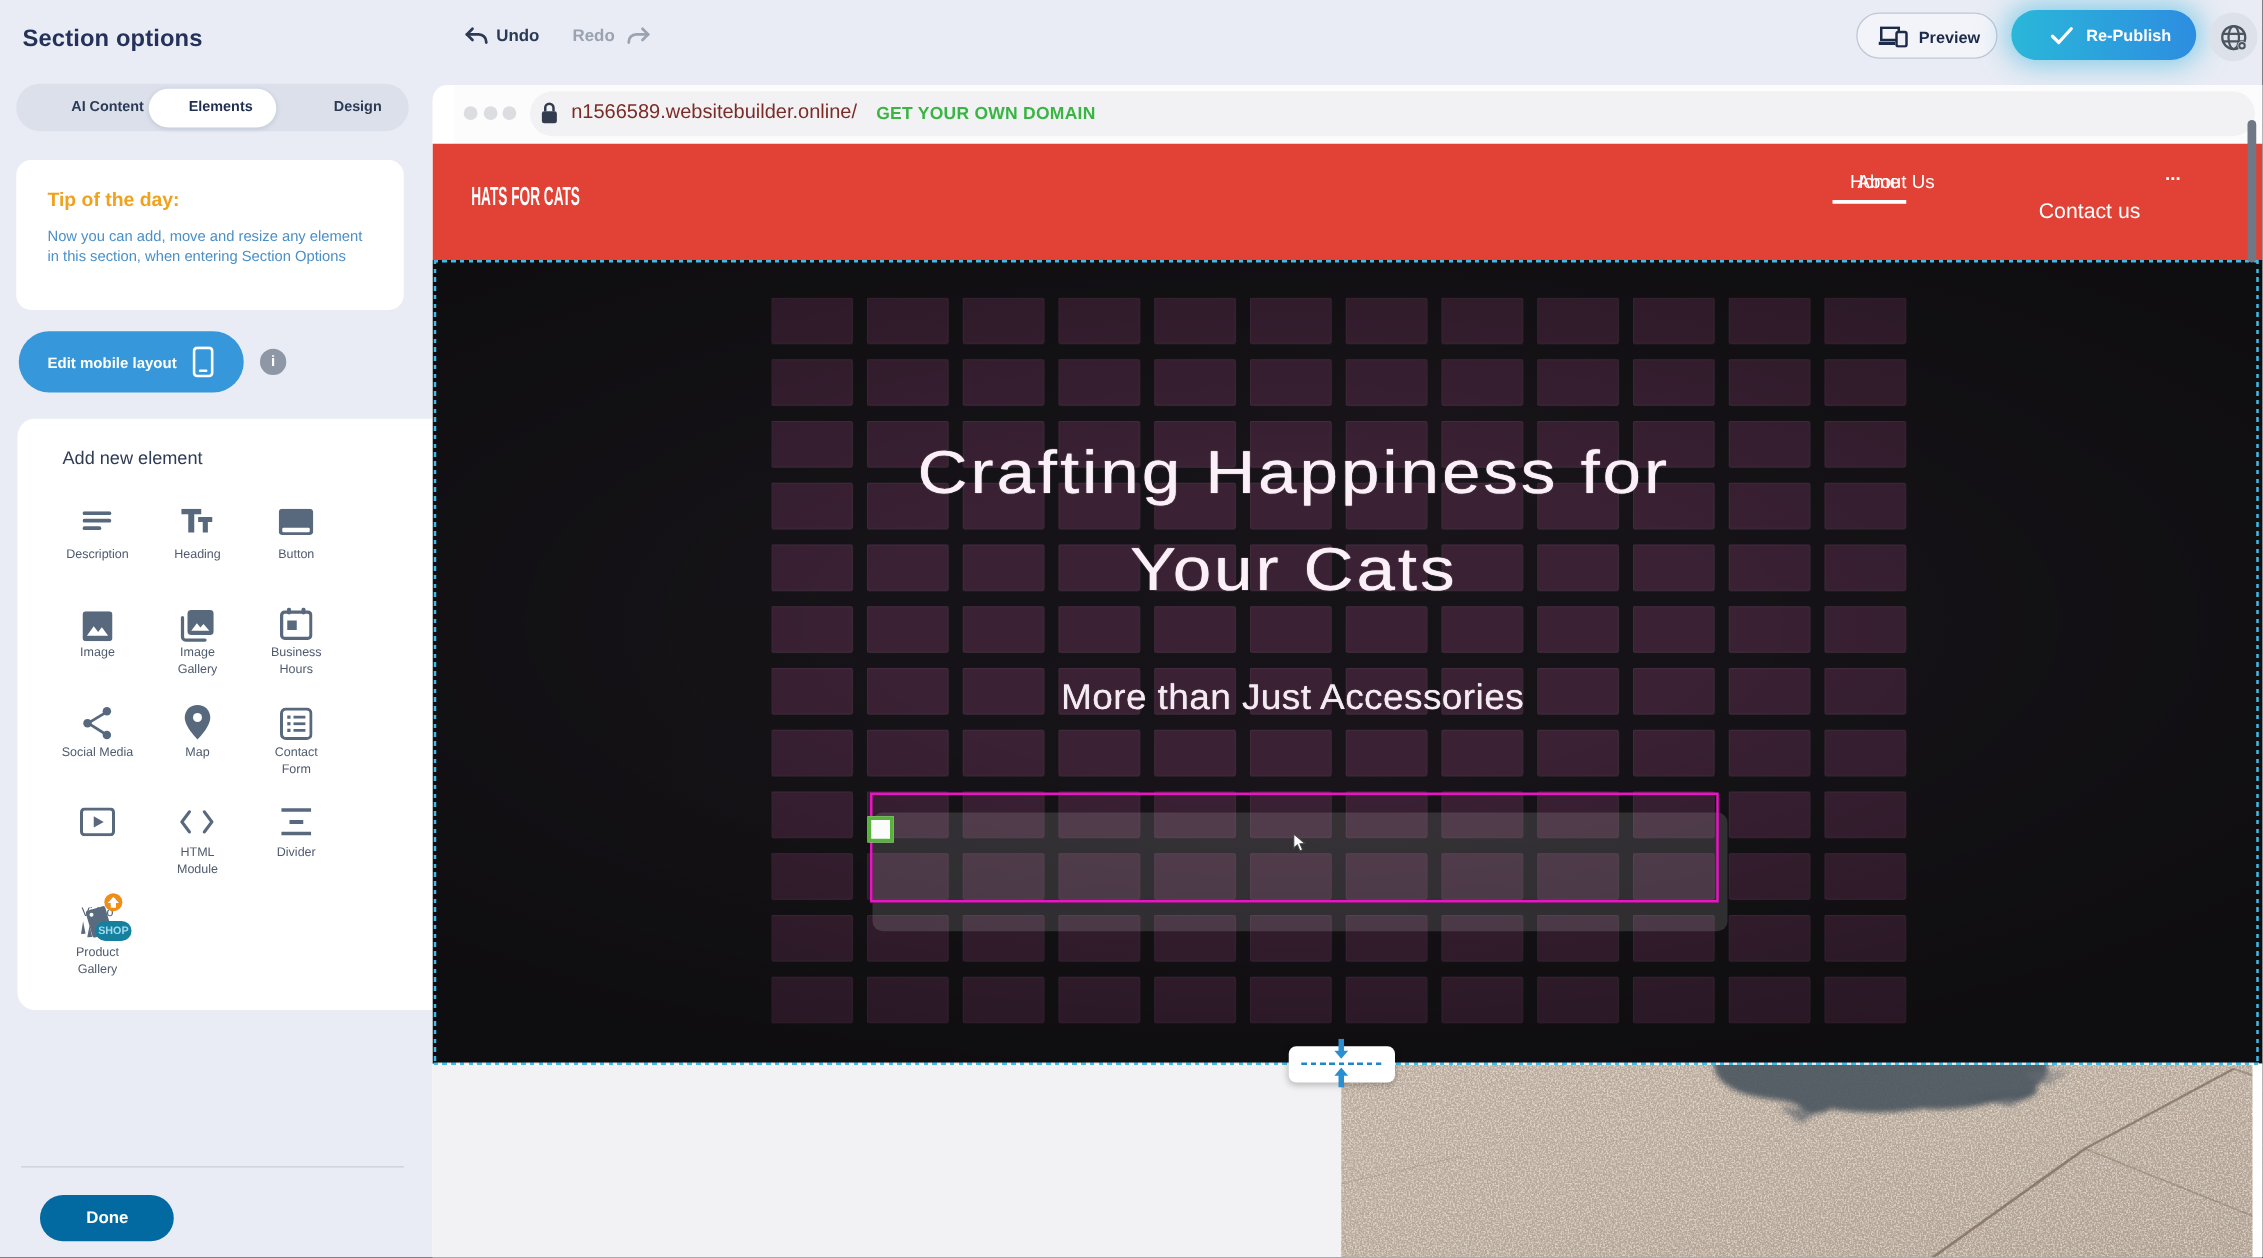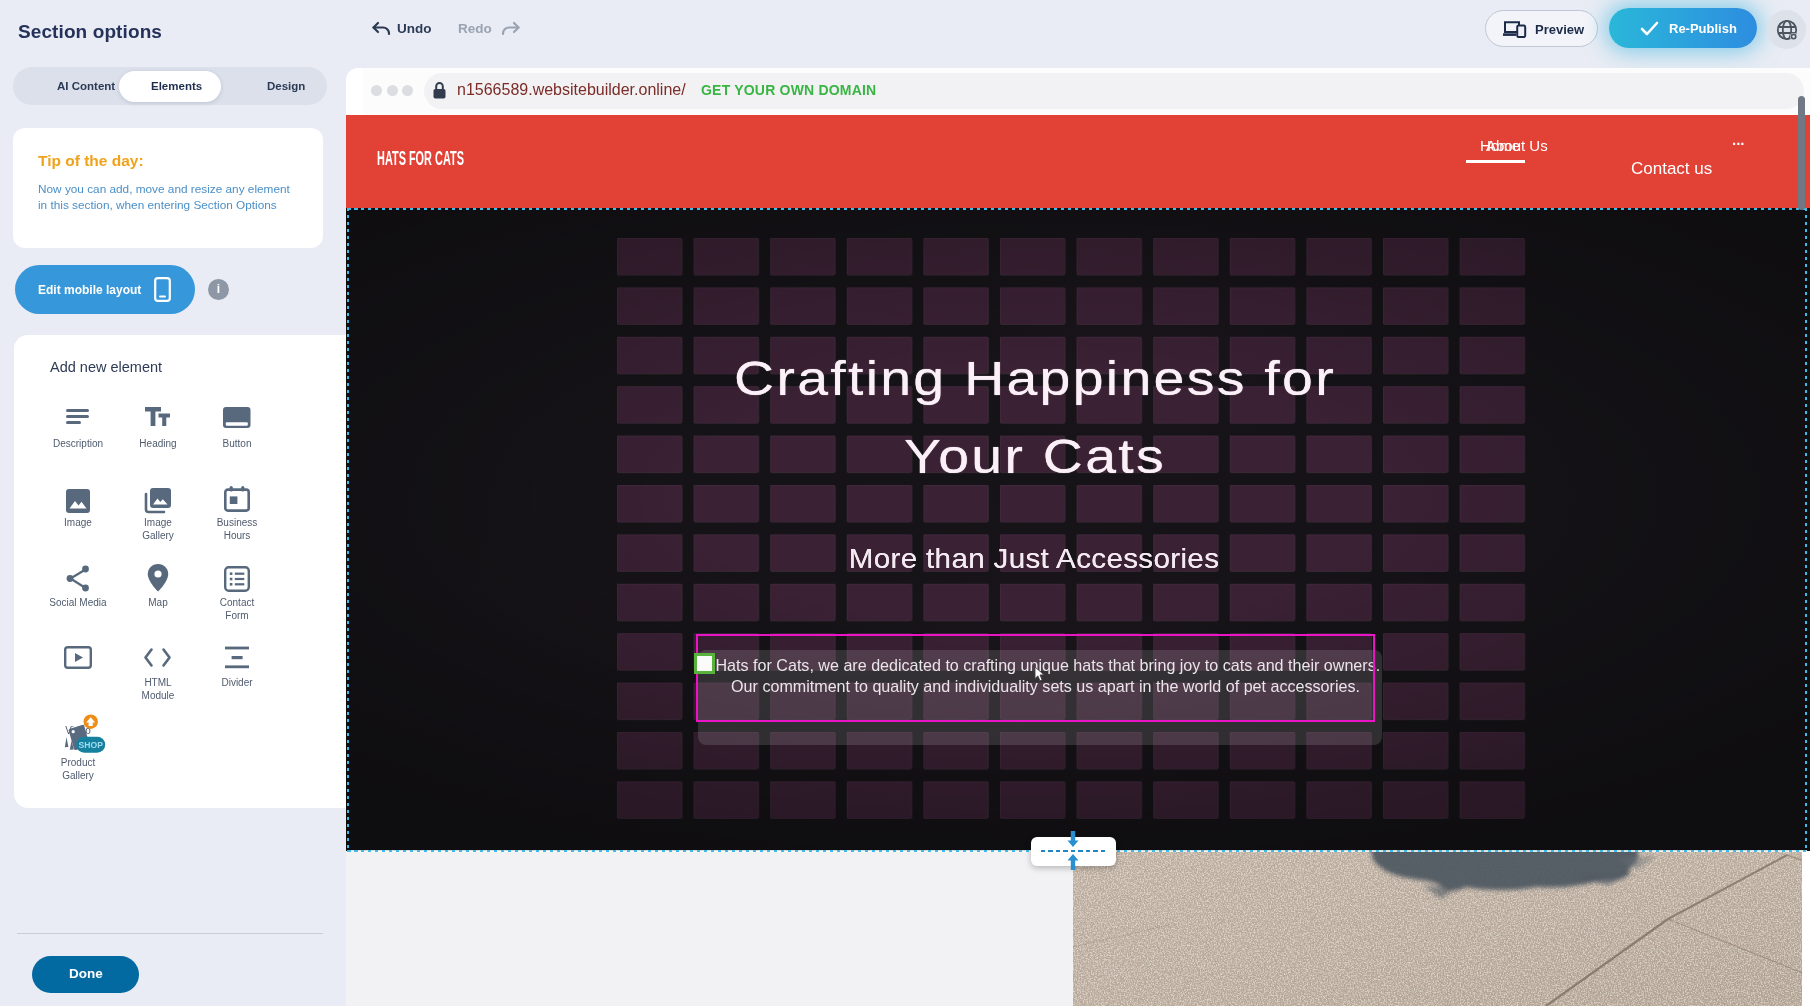--- a/index.html
+++ b/index.html
@@ -210,21 +210,20 @@
       </defs>
       <rect x="0" y="0" width="919" height="581" fill="url(#tiles)"></rect>
     </svg>
     <div class="abs" style="left:0;top:0;width:1464px;height:643px;background:radial-gradient(ellipse 72% 62% at 47% 45%, rgba(0,0,0,0) 32%, rgba(0,0,0,0.34) 100%);"></div>
 
     <div class="abs" style="left:689px;top:131px;transform:translateX(-50%) scaleX(1.143);white-space:nowrap;text-align:center;color:#fbeff8;font-size:48.5px;line-height:78px;letter-spacing:2px;text-shadow:0 0 0.8px #fbeff8;">Crafting Happiness for<br>Your Cats</div>
     <div class="abs" style="left:688px;top:333px;transform:translateX(-50%) scaleX(1.04);white-space:nowrap;color:#f4eaf2;font-size:28.5px;line-height:34px;letter-spacing:0.3px;text-shadow:0 0 0.6px #f4eaf2;">More than Just Accessories</div>
 
     <div class="abs" style="left:352px;top:442px;width:684px;height:95px;background:rgba(255,255,255,0.13);border-radius:8px;"></div>
 
-    <div class="abs" style="left:369.5px;top:447px;width:660px;white-space:nowrap;text-align:center;color:#e9e5e9;font-size:16.1px;line-height:21px;">Hats for Cats, we are dedicated to crafting unique hats that bring joy to cats and their owners.<br>Our commitment to quality and individuality sets us apart in the world of pet accessories.</div>
 
     <div class="abs" style="left:350px;top:425.5px;width:679px;height:88px;border:2.5px solid #ea13c5;"></div>
 
     <div class="abs" style="left:348px;top:444.5px;width:21px;height:21px;background:#fbfbfb;border:3px solid #57b33b;"></div>
 
     <svg class="abs" style="left:688px;top:458px" width="12" height="17" viewBox="0 0 12 17">
       <path d="M1 1 L1 12.5 L3.9 9.9 L6 14.8 L8.1 13.8 L6 9 L10 8.8 Z" fill="#fff" stroke="#444" stroke-width="0.9"></path>
     </svg>
   </div>
 

